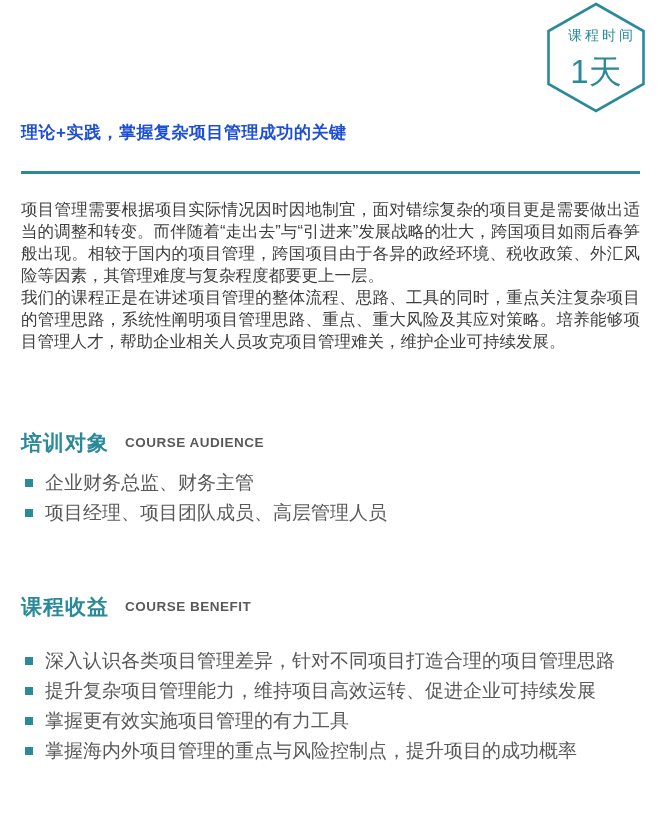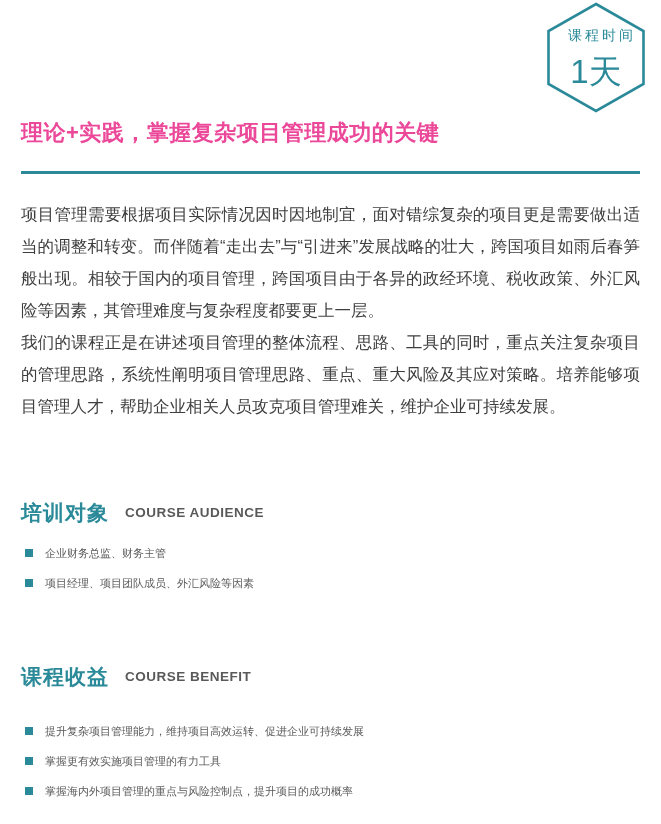--- a/index.html
+++ b/index.html
@@ -12,35 +12,35 @@
   }
   
   .badge{position:absolute;top:2px;left:546px;width:100px;height:111px;}
   .badge svg{position:absolute;inset:0;}
   .badge-text{position:absolute;inset:0;display:flex;flex-direction:column;align-items:center;justify-content:center;padding-top:6px;}
   .badge-label{font-size:14px;letter-spacing:3px;color:#2b8a99;margin-left:12px;}
   .badge-value{font-size:33px;color:#2b8a99;margin-top:5px;}
   .main{position:absolute;left:21px;top:0;width:619px;}
   .title{
     margin:0;padding-top:116px;
-    font-size:22px;line-height:34px;font-weight:bold;color:#ec4899;
+    font-size:17px;line-height:34px;font-weight:bold;color:#1d4ed8;
     letter-spacing:0.5px;white-space:nowrap;
   }
   .rule{height:3px;background:#2b8a99;margin-top:21px;}
-  .intro{margin-top:24px;font-size:16.5px;line-height:32px;color:#3e3e3e;text-align:justify;}
+  .intro{margin-top:24px;font-size:16.5px;line-height:22px;color:#3e3e3e;text-align:justify;}
   .intro p{margin:0;}
   .section-head{display:flex;align-items:flex-end;gap:16px;line-height:26px;}
   .sec-zh{font-size:21px;font-weight:bold;color:#2b8a99;letter-spacing:1px;}
   .sec-en{font-size:13.5px;font-weight:bold;color:#595959;letter-spacing:0.5px;}
   .section-audience{margin-top:78px;}
   .section-benefit{margin-top:66px;}
   .list{list-style:none;margin:0;padding:0;}
   .list-audience{margin-top:12px;}
   .list-benefit{margin-top:26px;}
-  .item{position:relative;padding-left:24px;line-height:30px;font-size:11px;color:#595959;}
+  .item{position:relative;padding-left:24px;line-height:30px;font-size:19px;color:#595959;}
   .sq{position:absolute;left:4px;top:11px;width:8px;height:8px;background:#2b8a99;}
 </style>
 </head>
 <body>
 
 <div class="page">
 
   <div class="badge">
     <svg viewBox="0 0 100 111" width="100" height="111">
       <polygon points="50,2 97.5,29 97.5,82 50,109 2.5,82 2.5,29" fill="#ffffff" stroke="#2b8a99" stroke-width="2.6" stroke-linejoin="miter"></polygon>
@@ -67,31 +67,35 @@
         <span class="sec-zh">培训对象</span>
         <span class="sec-en">COURSE AUDIENCE</span>
       </div>
       <ul class="list list-audience">
         <li class="item">
           <span class="sq"></span>
           <span>企业财务总监、财务主管</span>
         </li>
         <li class="item">
           <span class="sq"></span>
-          <span>项目经理、项目团队成员、外汇风险等因素</span>
+          <span>项目经理、项目团队成员、高层管理人员</span>
         </li>
       </ul>
     </div>
 
     <div class="section-benefit">
       <div class="section-head">
         <span class="sec-zh">课程收益</span>
         <span class="sec-en">COURSE BENEFIT</span>
       </div>
       <ul class="list list-benefit">
+        <li class="item">
+          <span class="sq"></span>
+          <span>深入认识各类项目管理差异，针对不同项目打造合理的项目管理思路</span>
+        </li>
         <li class="item">
           <span class="sq"></span>
           <span>提升复杂项目管理能力，维持项目高效运转、促进企业可持续发展</span>
         </li>
         <li class="item">
           <span class="sq"></span>
           <span>掌握更有效实施项目管理的有力工具</span>
         </li>
         <li class="item">
           <span class="sq"></span>

